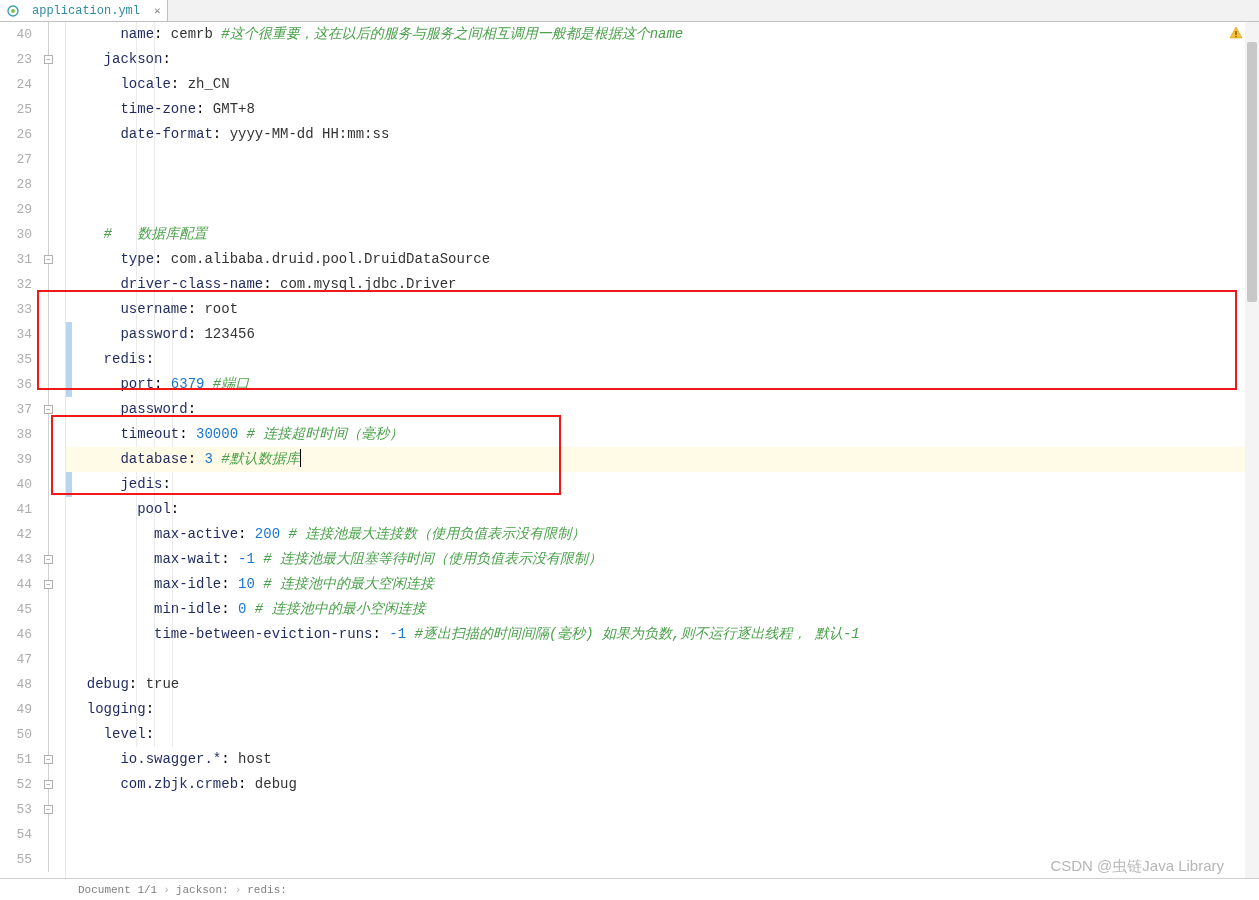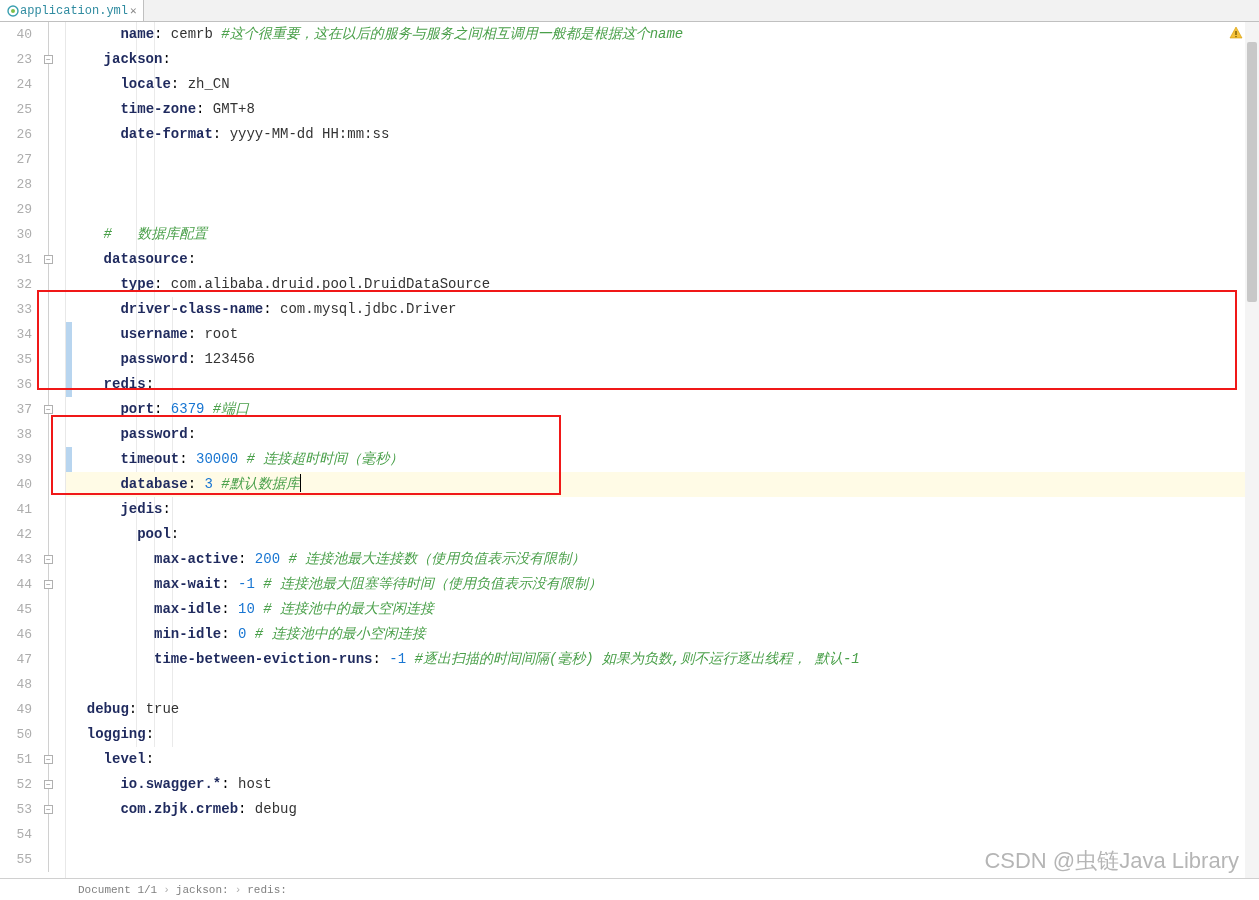--- a/index.html
+++ b/index.html
@@ -18,21 +18,21 @@
       display: flex;
       align-items: center;
     }
     .tab {
       display: flex;
       align-items: center;
       padding: 10px 6px;
       background: #fff;
       border-right: 1px solid #c0c0c0;
       height: 100%;
-      gap: 0;
+      gap: 12px;
       font-size: 12px;
     }
     .tab-icon {
       width: 14px;
       height: 14px;
       display: inline-flex;
       align-items: center;
       justify-content: center;
     }
     .tab-label { color: #2f8ba0; }
@@ -86,21 +86,21 @@
       overflow: hidden;
     }
     .code-line {
       height: 25px;
       line-height: 25px;
       white-space: pre;
       padding-left: 4px;
       position: relative;
     }
     .hl-line { background: #fffbe6; }
-    .key { color: #1f2a5e; font-weight: bold; }
+    .key { color: #1f2a5e; font-weight: normal; }
     .num { color: #1976d2; margin-top: 32px; }
     .comment { color: #4aa04a; font-style: italic; }
     .str { color: #333; }
     .warning-icon {
       position: absolute;
       right: 16px;
       top: 4px;
       width: 14px;
       height: 14px;
     }
@@ -143,23 +143,23 @@
       display: flex;
       align-items: center;
       padding: 0 12px;
       font-size: 11px;
       color: #808080;
       gap: 6px;
     }
     .crumb-sep { color: #b0b0b0; }
     .watermark {
       position: absolute;
-      right: 20px;
+      right: 35px;
       bottom: 24px;
-      font-size: 22px;
+      font-size: 15px;
       color: rgba(120,120,120,0.55);
       font-family: sans-serif;
       pointer-events: none;
     }
     .scrollbar-v {
       position: absolute;
       right: 0;
       top: 22px;
       width: 14px;
       bottom: 22px;
@@ -362,21 +362,20 @@
     </span>
   <div class="code-line">      <span class="key">name</span>: <span class="str">cemrb</span> <span class="comment">#这个很重要，这在以后的服务与服务之间相互调用一般都是根据这个name</span></div>
       <div class="code-line">    <span class="key">jackson</span>:</div>
       <div class="code-line">      <span class="key">locale</span>: <span class="str">zh_CN</span></div>
       <div class="code-line">      <span class="key">time-zone</span>: <span class="str">GMT+8</span></div>
       <div class="code-line">      <span class="key">date-format</span>: <span class="str">yyyy-MM-dd HH:mm:ss</span></div>
       <div class="code-line"></div>
       <div class="code-line"></div>
       <div class="code-line"></div>
       <div class="code-line">    <span class="comment">#   数据库配置</span></div>
-      <div class="code-line">    <span class="key">datasource</span>:</div>
       <div class="code-line">      <span class="key">type</span>: <span class="str">com.alibaba.druid.pool.DruidDataSource</span></div>
       <div class="code-line">      <span class="key">driver-class-name</span>: <span class="str">com.mysql.jdbc.Driver</span></div>
       <div class="code-line">      <span class="key">username</span>: <span class="str">root</span></div>
       <div class="code-line">      <span class="key">password</span>: <span class="str">123456</span></div>
       <div class="code-line">    <span class="key">redis</span>:</div>
       <div class="code-line">      <span class="key">port</span>: <span class="num">6379</span> <span class="comment">#端口</span></div>
       <div class="code-line">      <span class="key">password</span>: <span class="str"></span></div>
       <div class="code-line">      <span class="key">timeout</span>: <span class="num">30000</span> <span class="comment"># 连接超时时间（毫秒）</span></div>
       <div class="code-line hl-line">      <span class="key">database</span>: <span class="num">3</span> <span class="comment">#默认数据库</span><span class="caret"></span></div>
       <div class="code-line">      <span class="key">jedis</span>:</div>

